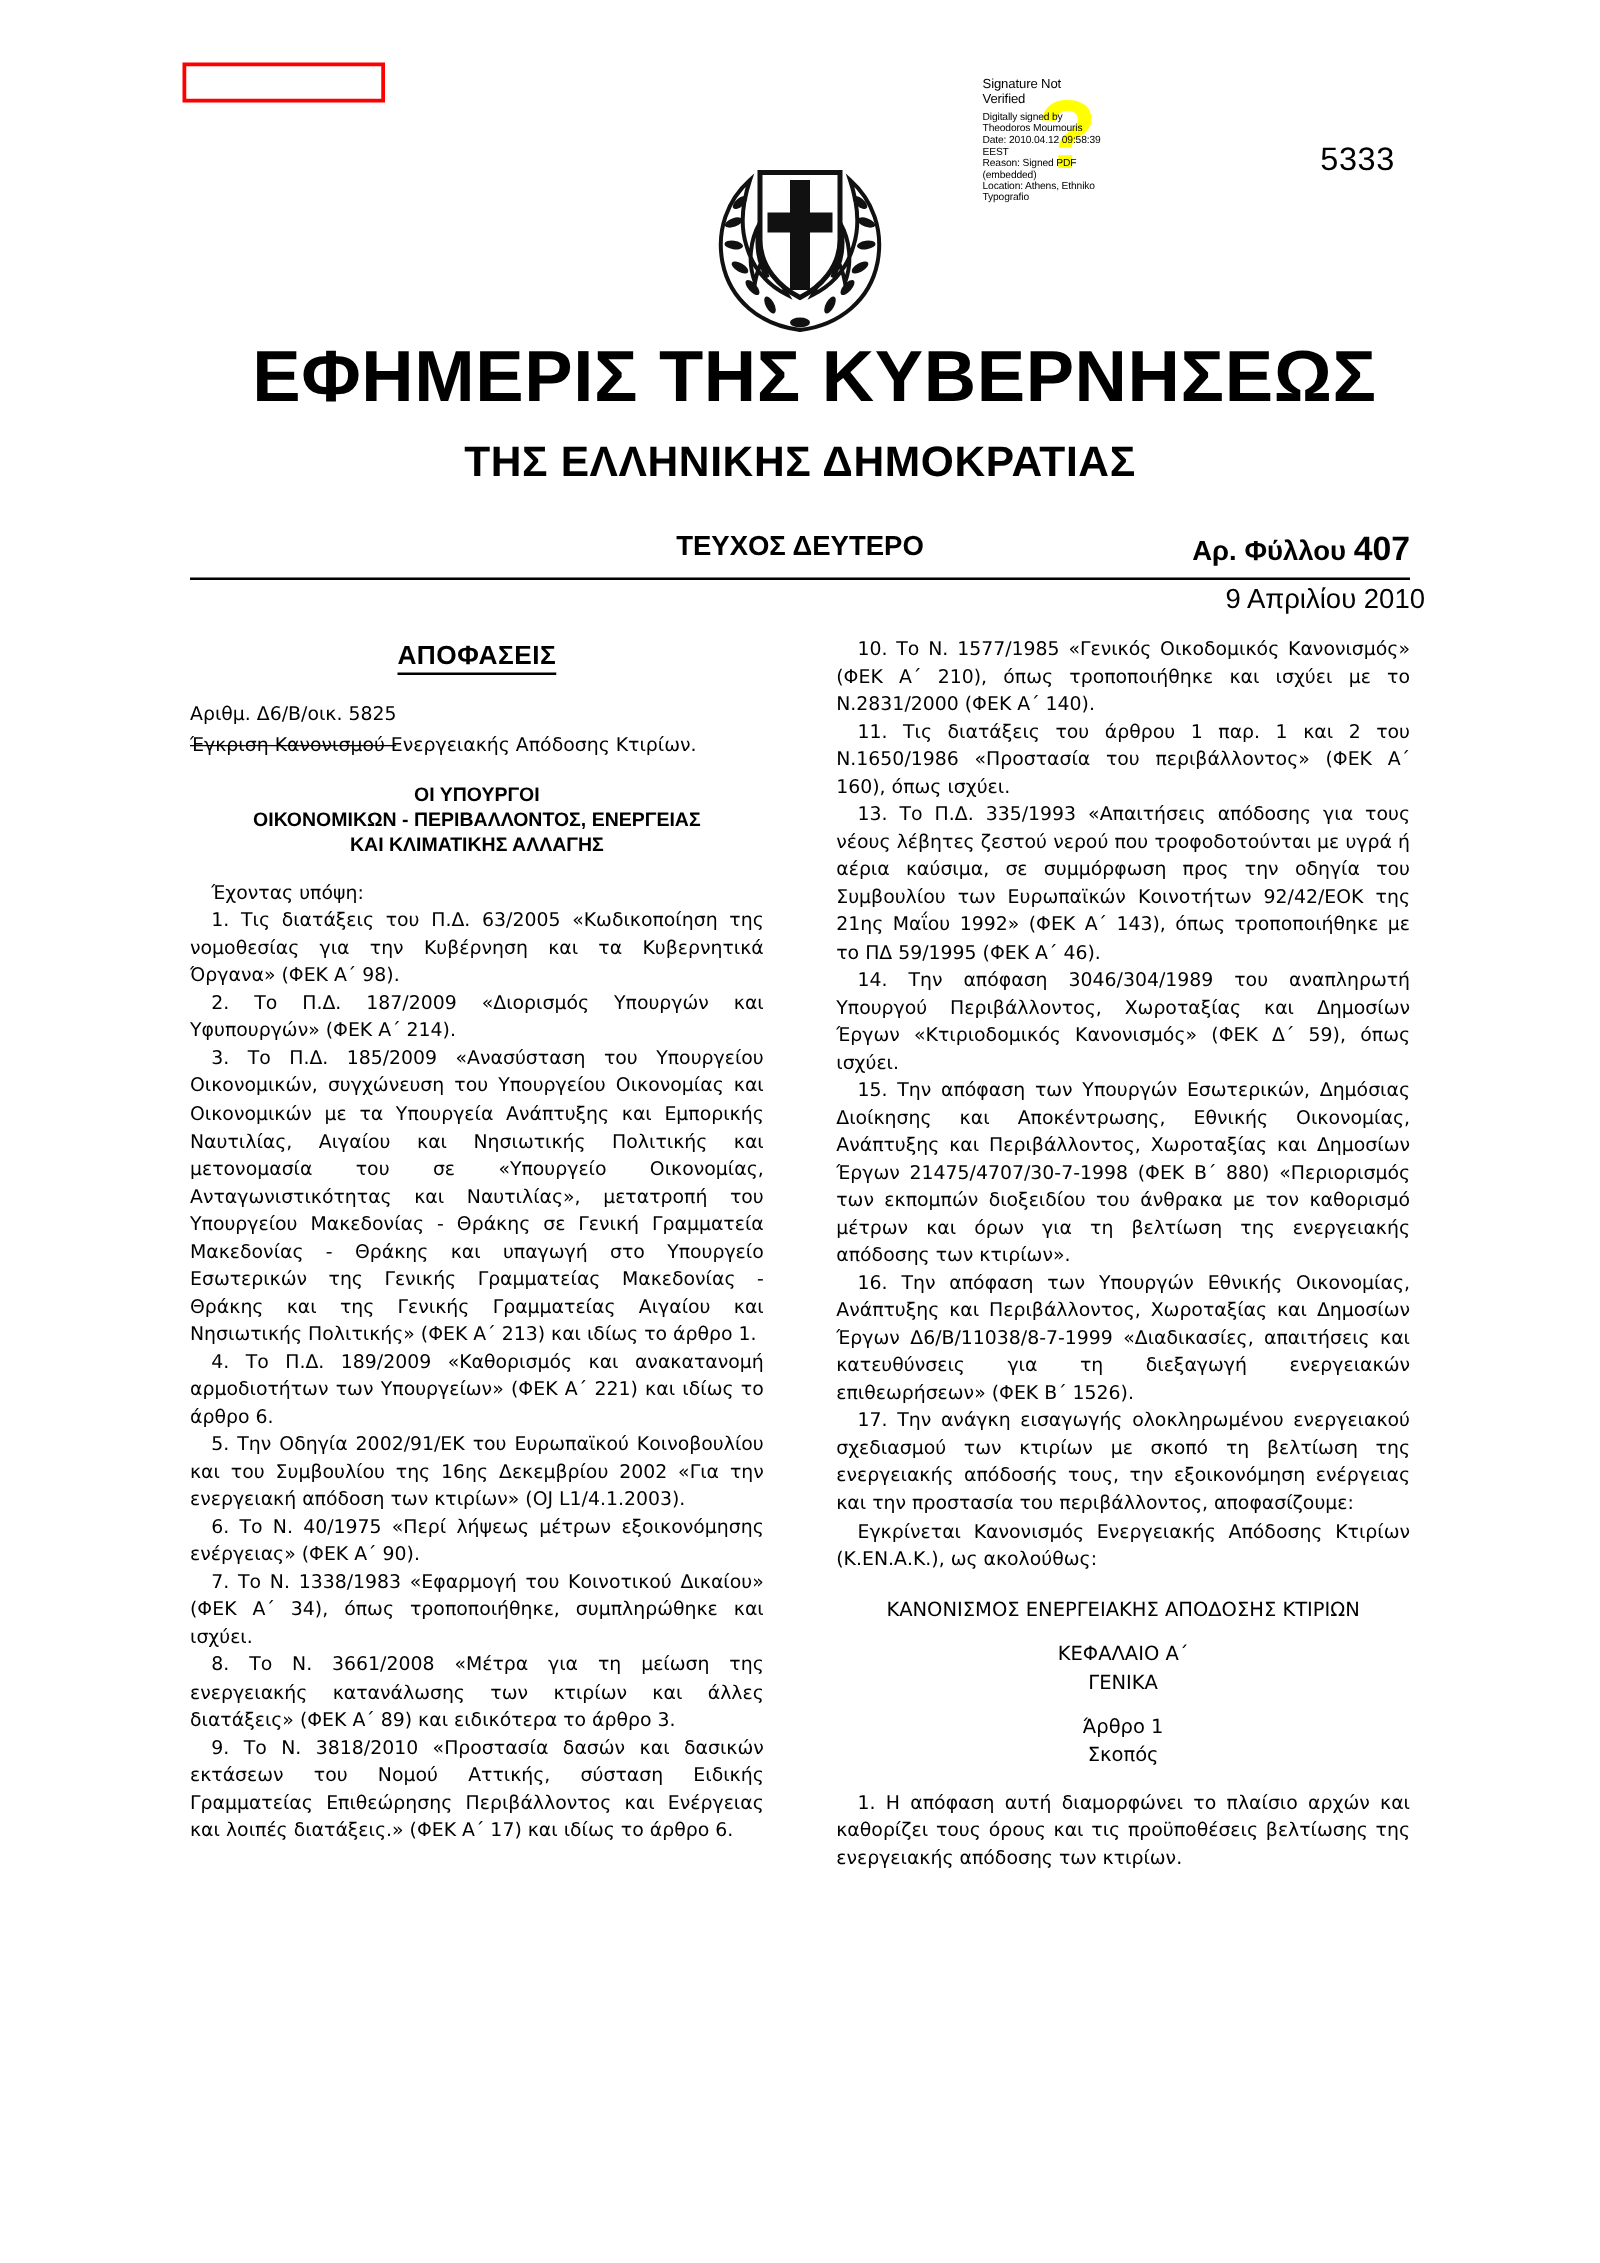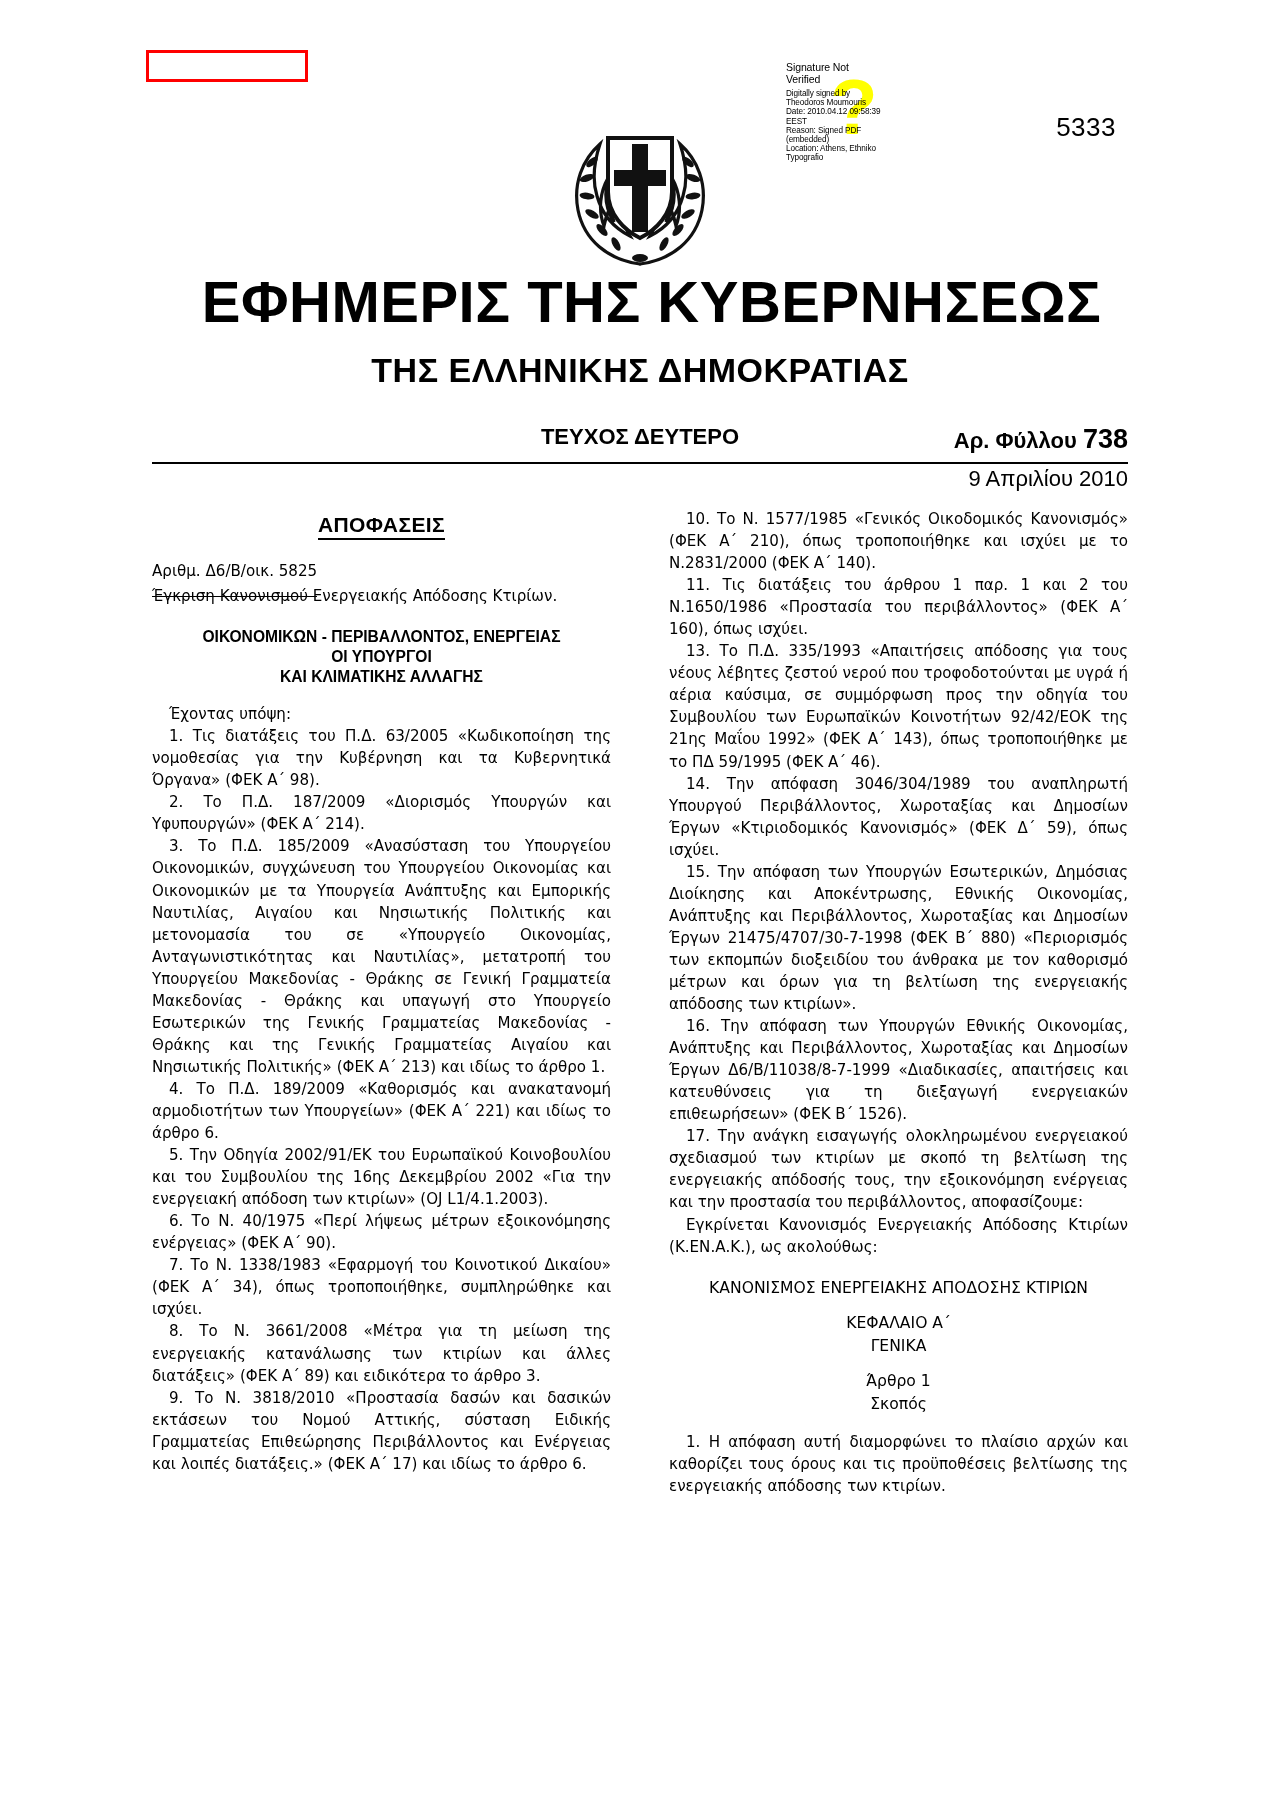--- a/index.html
+++ b/index.html
@@ -147,21 +147,21 @@
   .ruler {
     position: absolute;
     left: 152px;
     right: 152px;
     top: 462px;
     border-top: 2.5px solid #000;
     height: 0;
   }
   .dateline {
     position: absolute;
-    right: 152px;
+    right: 140px;
     top: 466px;
     font-family: "Liberation Sans", sans-serif;
     font-size: 22px;
   }
 
   
   .columns {
     position: absolute;
     left: 152px;
     top: 508px;
@@ -293,41 +293,41 @@
 
   <div class="masthead">
     <div class="m1">ΕΦΗΜΕΡΙΣ ΤΗΣ ΚΥΒΕΡΝΗΣΕΩΣ</div>
     <div class="m2">ΤΗΣ ΕΛΛΗΝΙΚΗΣ ΔΗΜΟΚΡΑΤΙΑΣ</div>
   </div>
 
   <div class="issueline">
     <div class="issue-center">ΤΕΥΧΟΣ ΔΕΥΤΕΡΟ</div>
     <div class="issue-right">
       <span>Αρ. Φύλλου</span>
-      <span class="num">738</span>
+      <span class="num">407</span>
     </div>
   </div>
   <div class="ruler"></div>
   <div class="dateline">9 Απριλίου 2010</div>
 
   <div class="columns">
 
     <div class="col">
       <div class="sec-title">
         <span>ΑΠΟΦΑΣΕΙΣ</span>
       </div>
 
       <div class="arithm">
         <span>Αριθμ. Δ6/Β/οικ. 5825</span>
       </div>
       <div class="subject">Έγκριση Κανονισμού Ενεργειακής Απόδοσης Κτιρίων.</div>
 
       <div class="ministers">
+        <div>ΟΙ ΥΠΟΥΡΓΟΙ</div>
         <div>ΟΙΚΟΝΟΜΙΚΩΝ - ΠΕΡΙΒΑΛΛΟΝΤΟΣ, ΕΝΕΡΓΕΙΑΣ</div>
-        <div>ΟΙ ΥΠΟΥΡΓΟΙ</div>
         <div>ΚΑΙ ΚΛΙΜΑΤΙΚΗΣ ΑΛΛΑΓΗΣ</div>
       </div>
 
       <p class="p first">Έχοντας υπόψη:</p>
       <p class="p">1. Τις διατάξεις του Π.Δ. 63/2005 «Κωδικοποίηση της νομοθεσίας για την Κυβέρνηση και τα Κυβερνητικά Όργανα» (ΦΕΚ Α΄ 98).</p>
       <p class="p">2. Το Π.Δ. 187/2009 «Διορισμός Υπουργών και Υφυπουργών» (ΦΕΚ Α΄ 214).</p>
       <p class="p">3. Το Π.Δ. 185/2009 «Ανασύσταση του Υπουργείου Οικονομικών, συγχώνευση του Υπουργείου Οικονομίας και Οικονομικών με τα Υπουργεία Ανάπτυξης και Εμπορικής Ναυτιλίας, Αιγαίου και Νησιωτικής Πολιτικής και μετονομασία του σε «Υπουργείο Οικονομίας, Ανταγωνιστικότητας και Ναυτιλίας», μετατροπή του Υπουργείου Μακεδονίας - Θράκης σε Γενική Γραμματεία Μακεδονίας - Θράκης και υπαγωγή στο Υπουργείο Εσωτερικών της Γενικής Γραμματείας Μακεδονίας - Θράκης και της Γενικής Γραμματείας Αιγαίου και Νησιωτικής Πολιτικής» (ΦΕΚ Α΄ 213) και ιδίως το άρθρο 1.</p>
       <p class="p">4. Το Π.Δ. 189/2009 «Καθορισμός και ανακατανομή αρμοδιοτήτων των Υπουργείων» (ΦΕΚ Α΄ 221) και ιδίως το άρθρο 6.</p>
       <p class="p">5. Την Οδηγία 2002/91/ΕΚ του Ευρωπαϊκού Κοινοβουλίου και του Συμβουλίου της 16ης Δεκεμβρίου 2002 «Για την ενεργειακή απόδοση των κτιρίων» (OJ L1/4.1.2003).</p>
       <p class="p">6. Το Ν. 40/1975 «Περί λήψεως μέτρων εξοικονόμησης ενέργειας» (ΦΕΚ Α΄ 90).</p>

